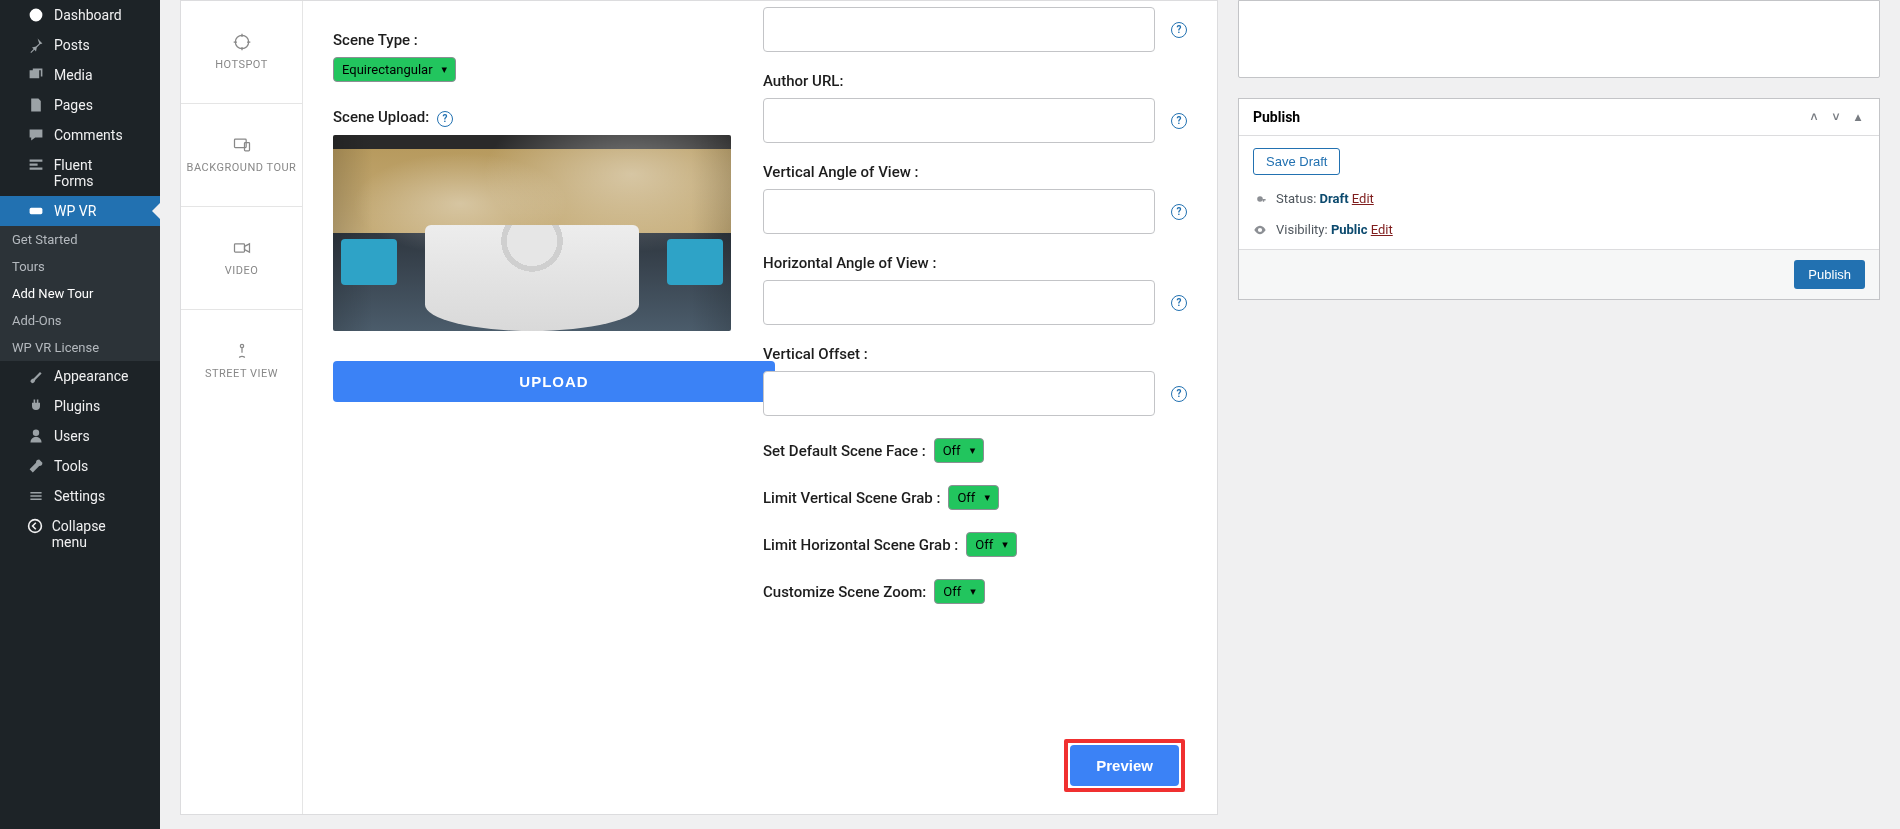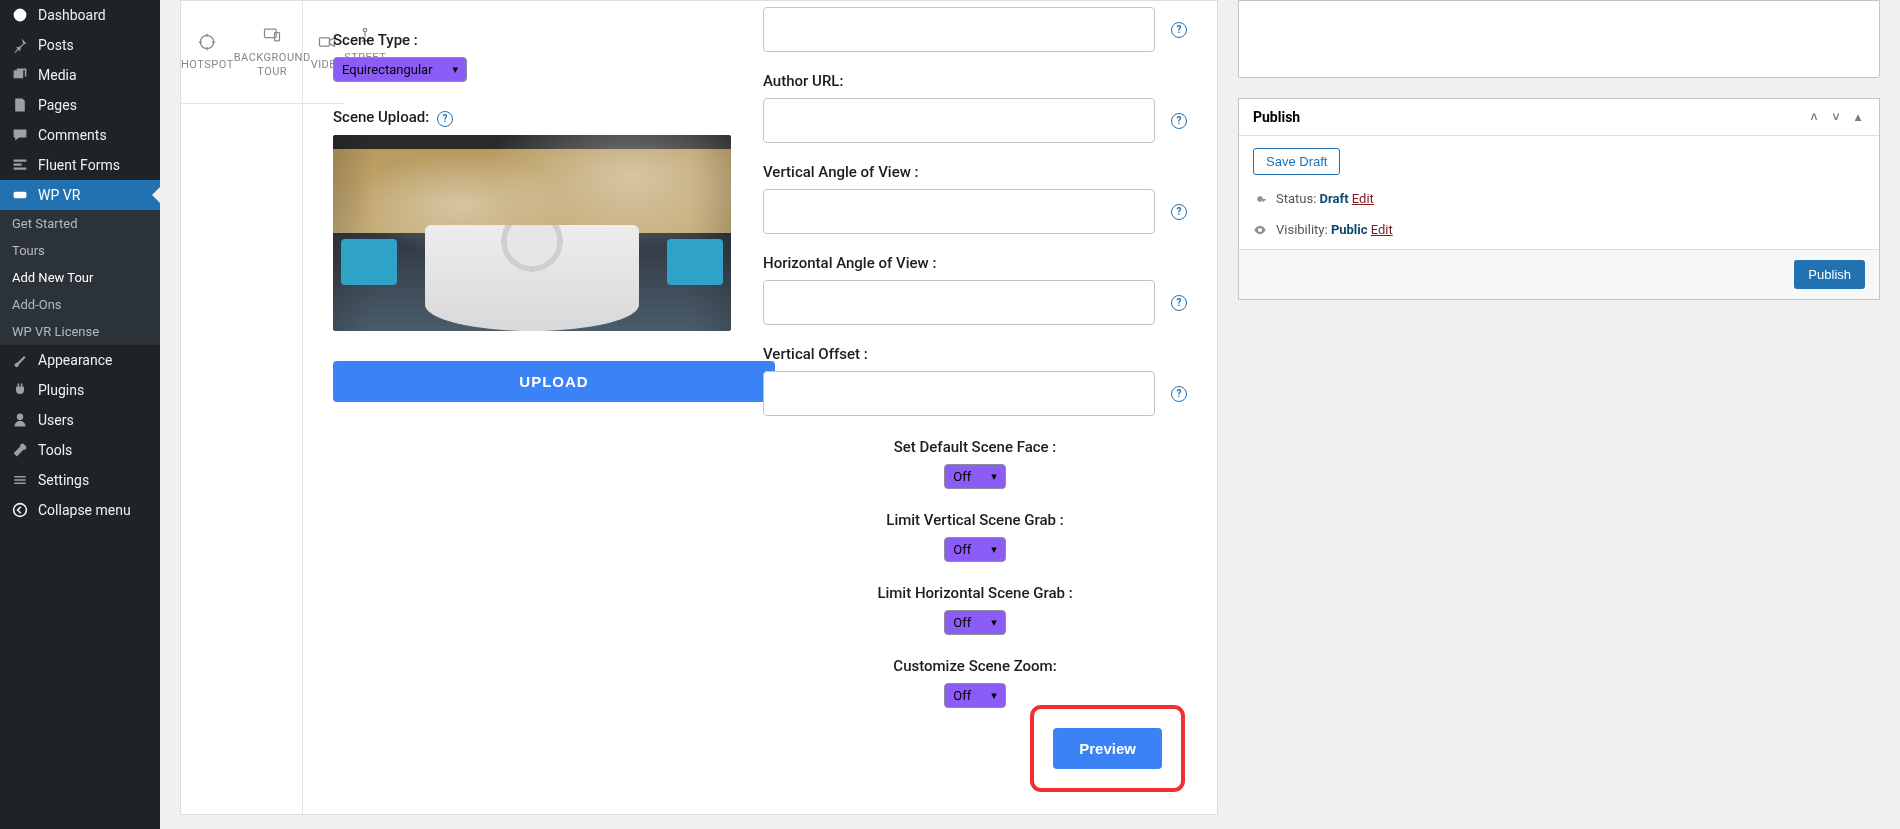--- a/index.html
+++ b/index.html
@@ -18,21 +18,21 @@
     position: absolute;
     left: 0; top: 0;
     width: 160px;
     height: 100%;
     background: #1d2327;
     color: #fff;
   }
   .sidebar-item {
     display: flex;
     align-items: flex-start;
-    padding: 7px 10px;
+    padding: 7px 26px;
     color: #f0f0f1;
     font-size: 14px;
     cursor: pointer;
   }
   .sidebar-item .icon { width: 20px; margin-right: 8px; display:flex; align-items:center; justify-content:center; }
   .sidebar-item.active {
     background: #2271b1;
     color: #fff;
     position: relative;
   }
@@ -77,21 +77,21 @@
     background:#fff;
     border:1px solid #dcdcde;
     display:flex;
     height: 815px;
     position: relative;
   }
   .vert-tabs {
     width:122px;
     border-right:1px solid #e5e5e5;
     display:flex;
-    flex-direction:row;
+    flex-direction:column;
   }
   .vtab {
     height:103px;
     display:flex;
     flex-direction:column;
     align-items:center;
     justify-content: center;
     gap:6px;
     color:#888;
     border-bottom:1px solid #e5e5e5;
@@ -108,26 +108,26 @@
 
   .field-label {
     font-size:15px;
     color:#1d1d1d;
     font-weight:500;
     margin: 20px 0 8px 0;
   }
   .select-like {
     display:inline-flex;
     align-items:center;
-    gap:20px;
+    gap:9px;
     border:1px solid #8c8f94;
     border-radius:4px;
     padding:4px 8px;
     font-size:13px;
-    background:#8b5cf6;
+    background:#22c55e;
     cursor:pointer;
   }
   .chevron-down { font-size:11px; }
 
   .inline-help {
     display:inline-flex;
     width:16px;height:16px;
     border-radius:50%;
     border:1.5px solid #2271b1;
     color:#2271b1;
@@ -169,28 +169,28 @@
     padding:12px 0;font-size:15px;letter-spacing:1px;font-weight:600;cursor:pointer;
     margin-top:30px;
   }
 
   .text-input {
     width:392px;height:45px;border:1px solid #c3c4c7;border-radius:4px;background:#fff;
   }
   .field-row { display:flex; align-items:center; gap:10px; }
   .help-right { margin-left:6px; }
 
-  .inline-row { display:flex; align-items:center; gap:8px; margin-top:22px;flex-direction:column; }
+  .inline-row { display:flex; align-items:center; gap:8px; margin-top:22px; }
   .inline-row .field-label { margin:0; }
 
   .preview-btn {
     background:#3b82f6;color:#fff;border:none;border-radius:4px;
     padding:12px 26px;font-size:15px;font-weight:600;cursor:pointer;
   }
-  .preview-wrap { position:absolute; right:32px; bottom:22px; border:4px solid #f03030; padding:19px; border-radius:11px; }
+  .preview-wrap { position:absolute; right:32px; bottom:22px; border:4px solid #f03030; padding:2px; border-radius:2px; }
 
   
   .top-box {
     height:78px;border:1px solid #c3c4c7;background:#fff;margin-bottom:20px;
     border-radius:0 0 2px 2px;
   }
   .publish-box {
     border:1px solid #c3c4c7;background:#fff;
   }
   .publish-header {

